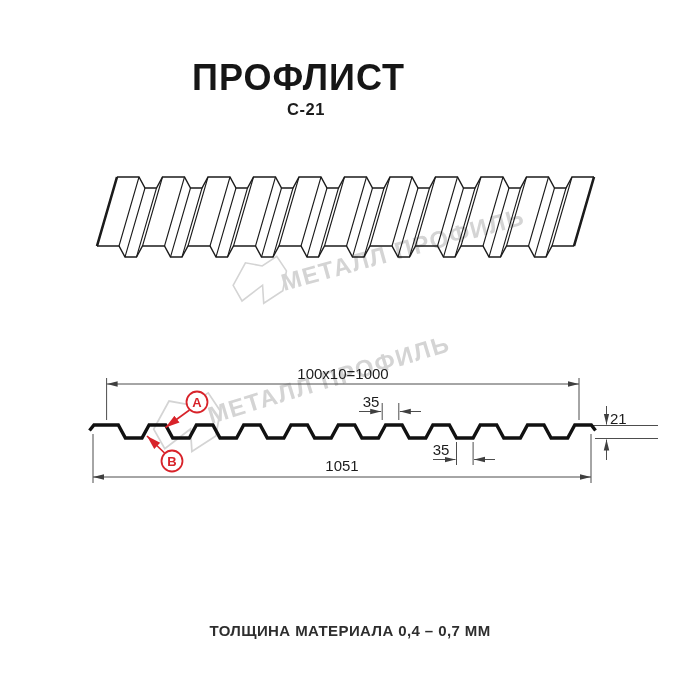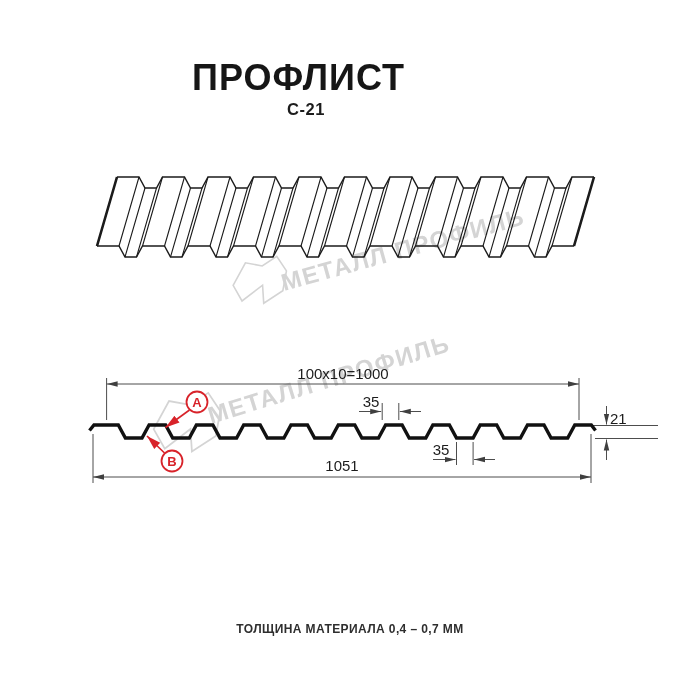--- a/index.html
+++ b/index.html
@@ -3,21 +3,21 @@
 <meta charset="utf-8">
 <style>
   html,body{margin:0;padding:0;}
   body{width:700px;height:700px;background:#ffffff;position:relative;overflow:hidden;
        font-family:"Liberation Sans",sans-serif;}
   .page-title{position:absolute;top:57px;left:0;width:597px;text-align:center;
        font-size:36px;font-weight:bold;letter-spacing:1px;color:#161616;}
   .page-subtitle{position:absolute;top:100px;left:0;width:612px;text-align:center;
        font-size:16.5px;font-weight:bold;color:#1c1c1c;letter-spacing:0.5px;}
   .footer-caption{position:absolute;top:622px;left:0;width:700px;text-align:center;
-       font-size:12px;font-weight:bold;color:#2e2e2e;letter-spacing:0.4px;}
+       font-size:15px;font-weight:bold;color:#2e2e2e;letter-spacing:0.4px;}
   svg{position:absolute;left:0;top:0;}
   .dim-text{font-size:15px;fill:#1c1c1c;font-family:"Liberation Sans",sans-serif;}
   .wm-text{font-size:24px;font-weight:bold;letter-spacing:1.5px;
        font-family:"Liberation Sans",sans-serif;}
   .marker-letter{font-size:13px;font-weight:bold;font-family:"Liberation Sans",sans-serif;}
 </style>
 </head>
 <body>
 
 <div class="page-title">ПРОФЛИСТ</div>

